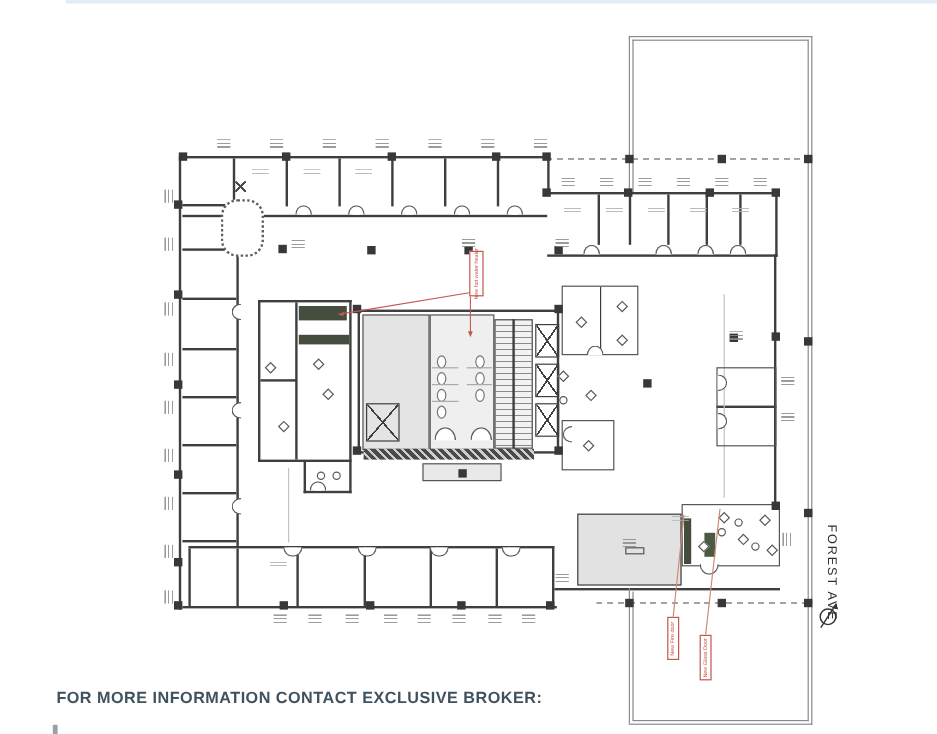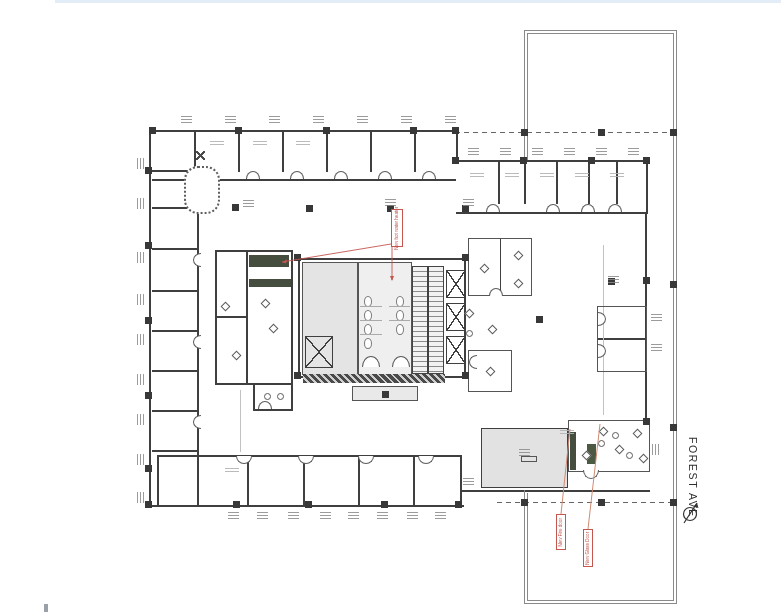--- a/index.html
+++ b/index.html
@@ -312,14 +312,15 @@
     <span>New Glass Door</span>
   </div>
 
   <div id="street-label">FOREST AVE</div>
   <svg class="overlay" style="left:680px;top:500px;" width="24" height="28">
     <circle cx="10" cy="14" r="6.5" fill="none" stroke="#333" stroke-width="1.2"></circle>
     <line x1="17" y1="3" x2="4" y2="23" stroke="#333" stroke-width="1.2"></line>
     <polygon points="17,3 13.5,6.5 18.5,8" fill="#333"></polygon>
   </svg>
 
+  <div id="footer-heading">FOR MORE INFORMATION CONTACT EXCLUSIVE BROKER:</div>
   <div id="logo-artifact"></div>
 </div>
 
 </body></html>

